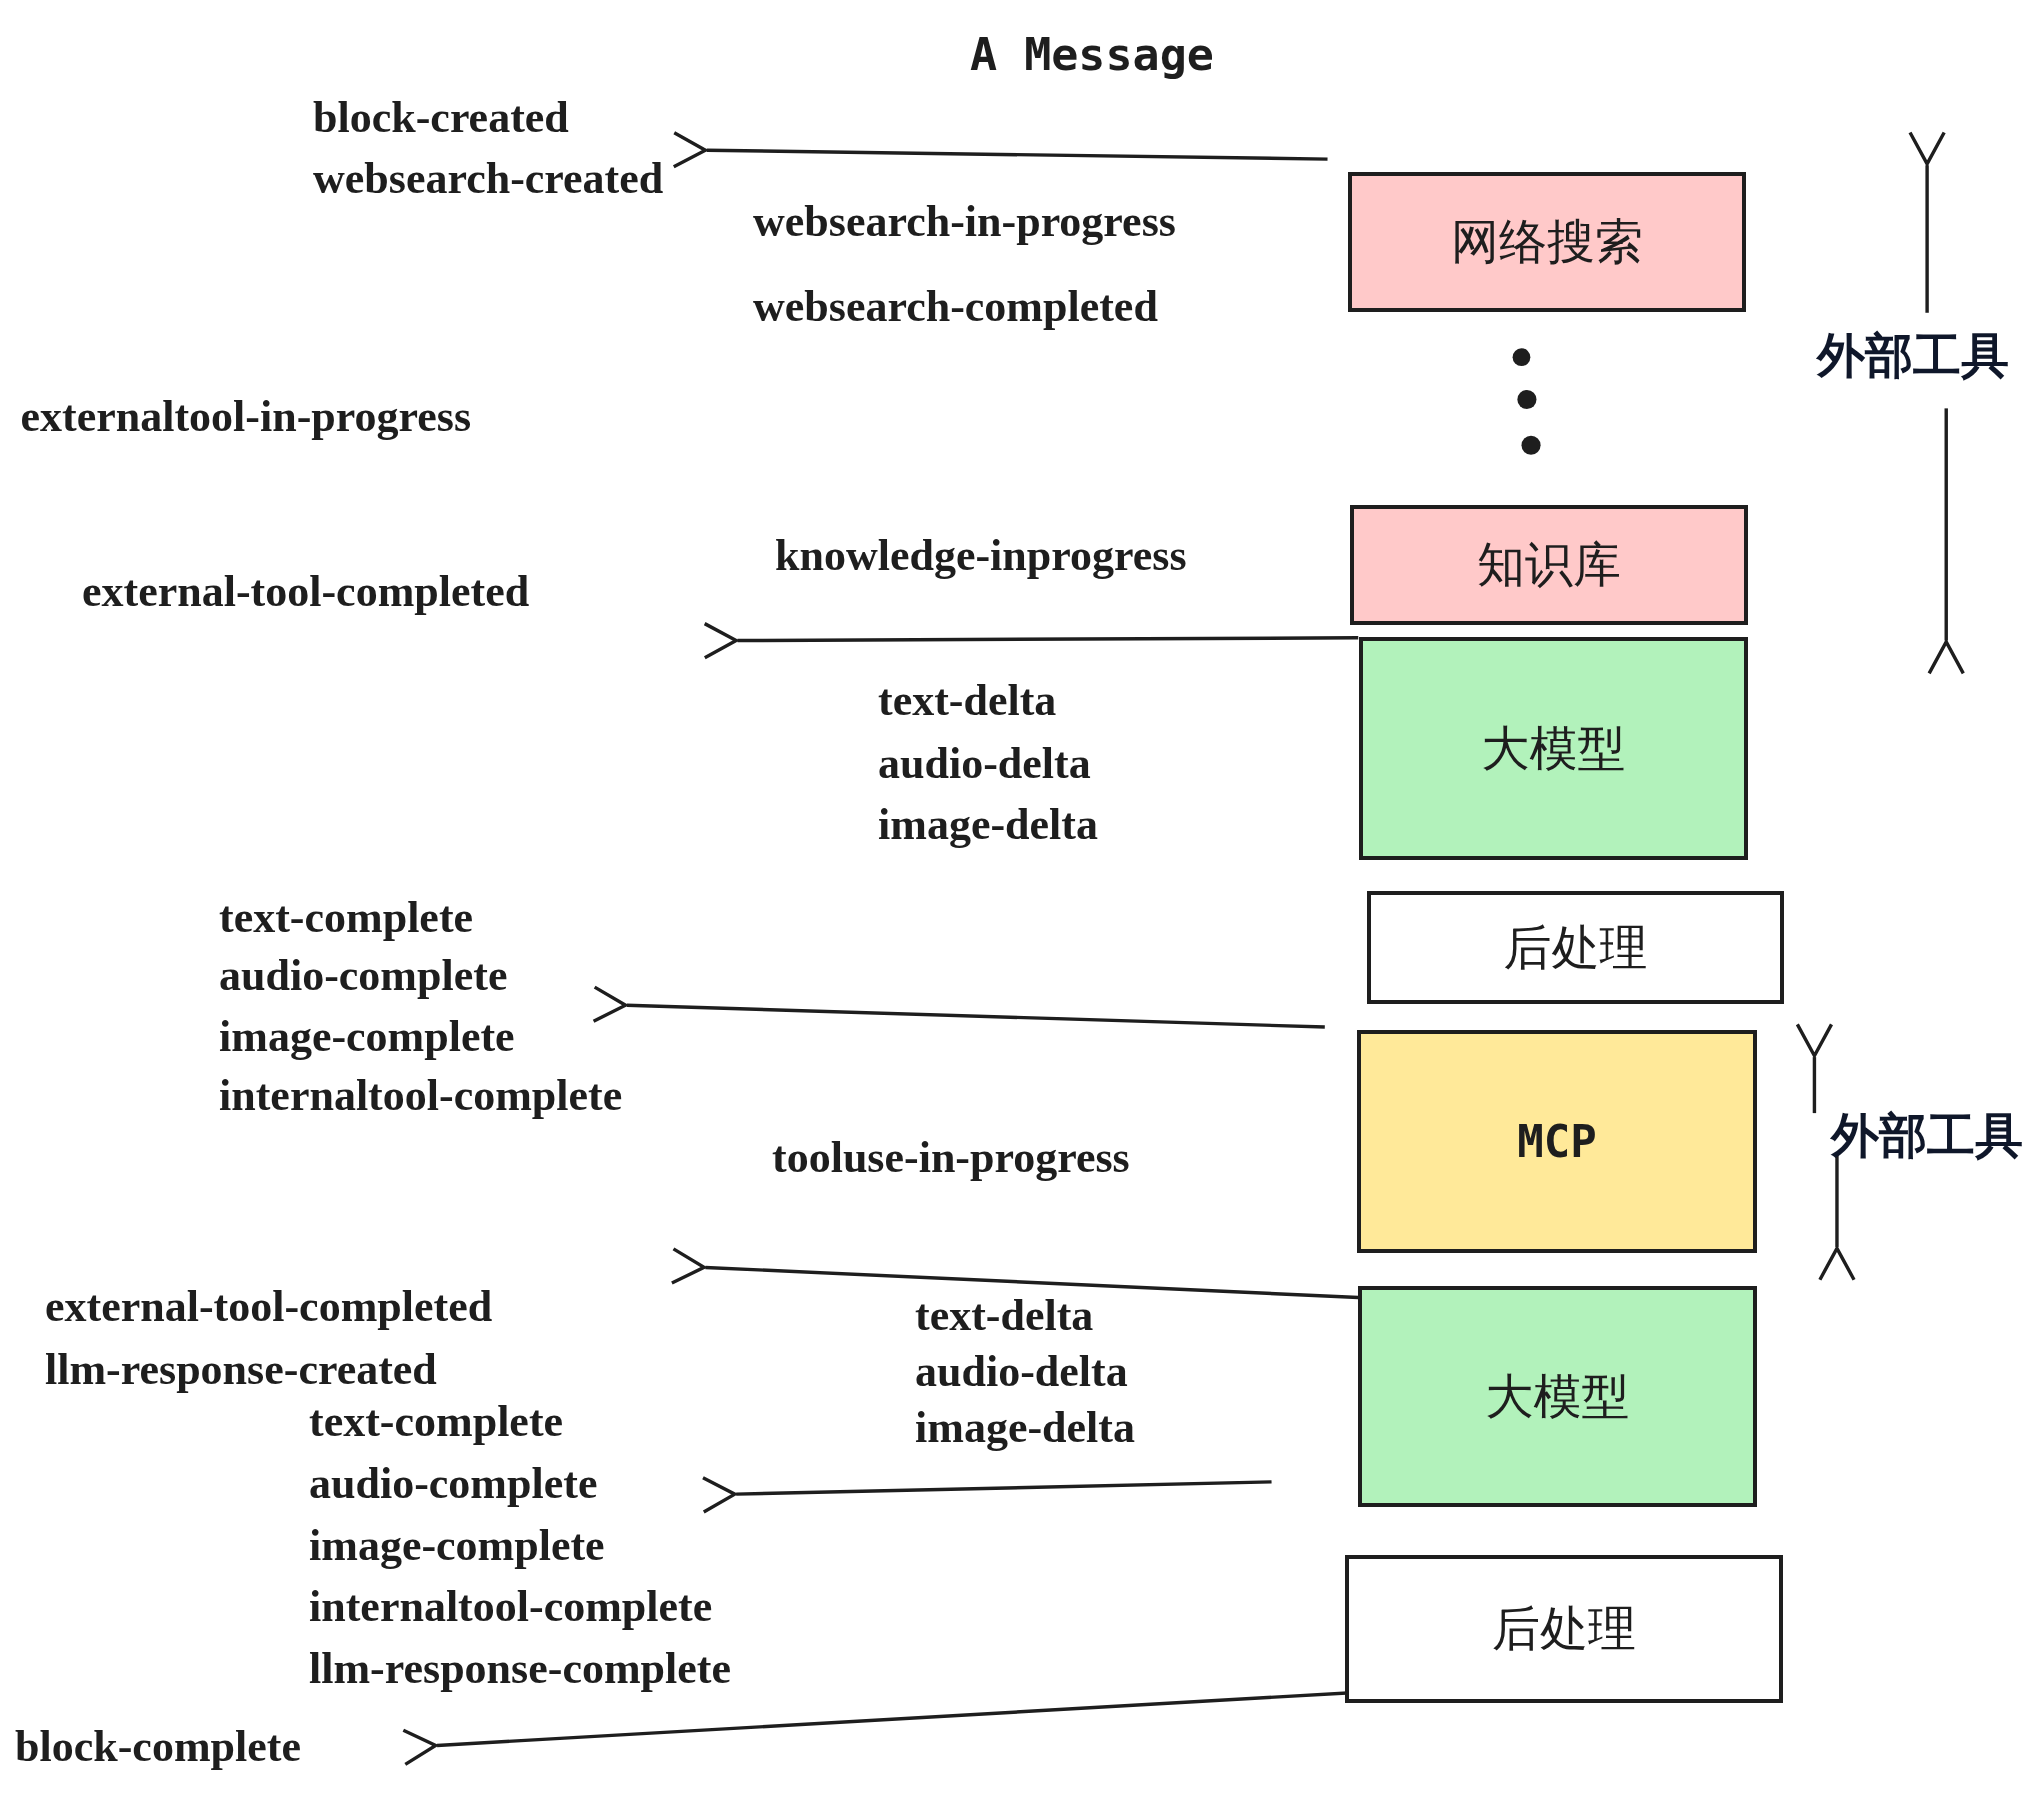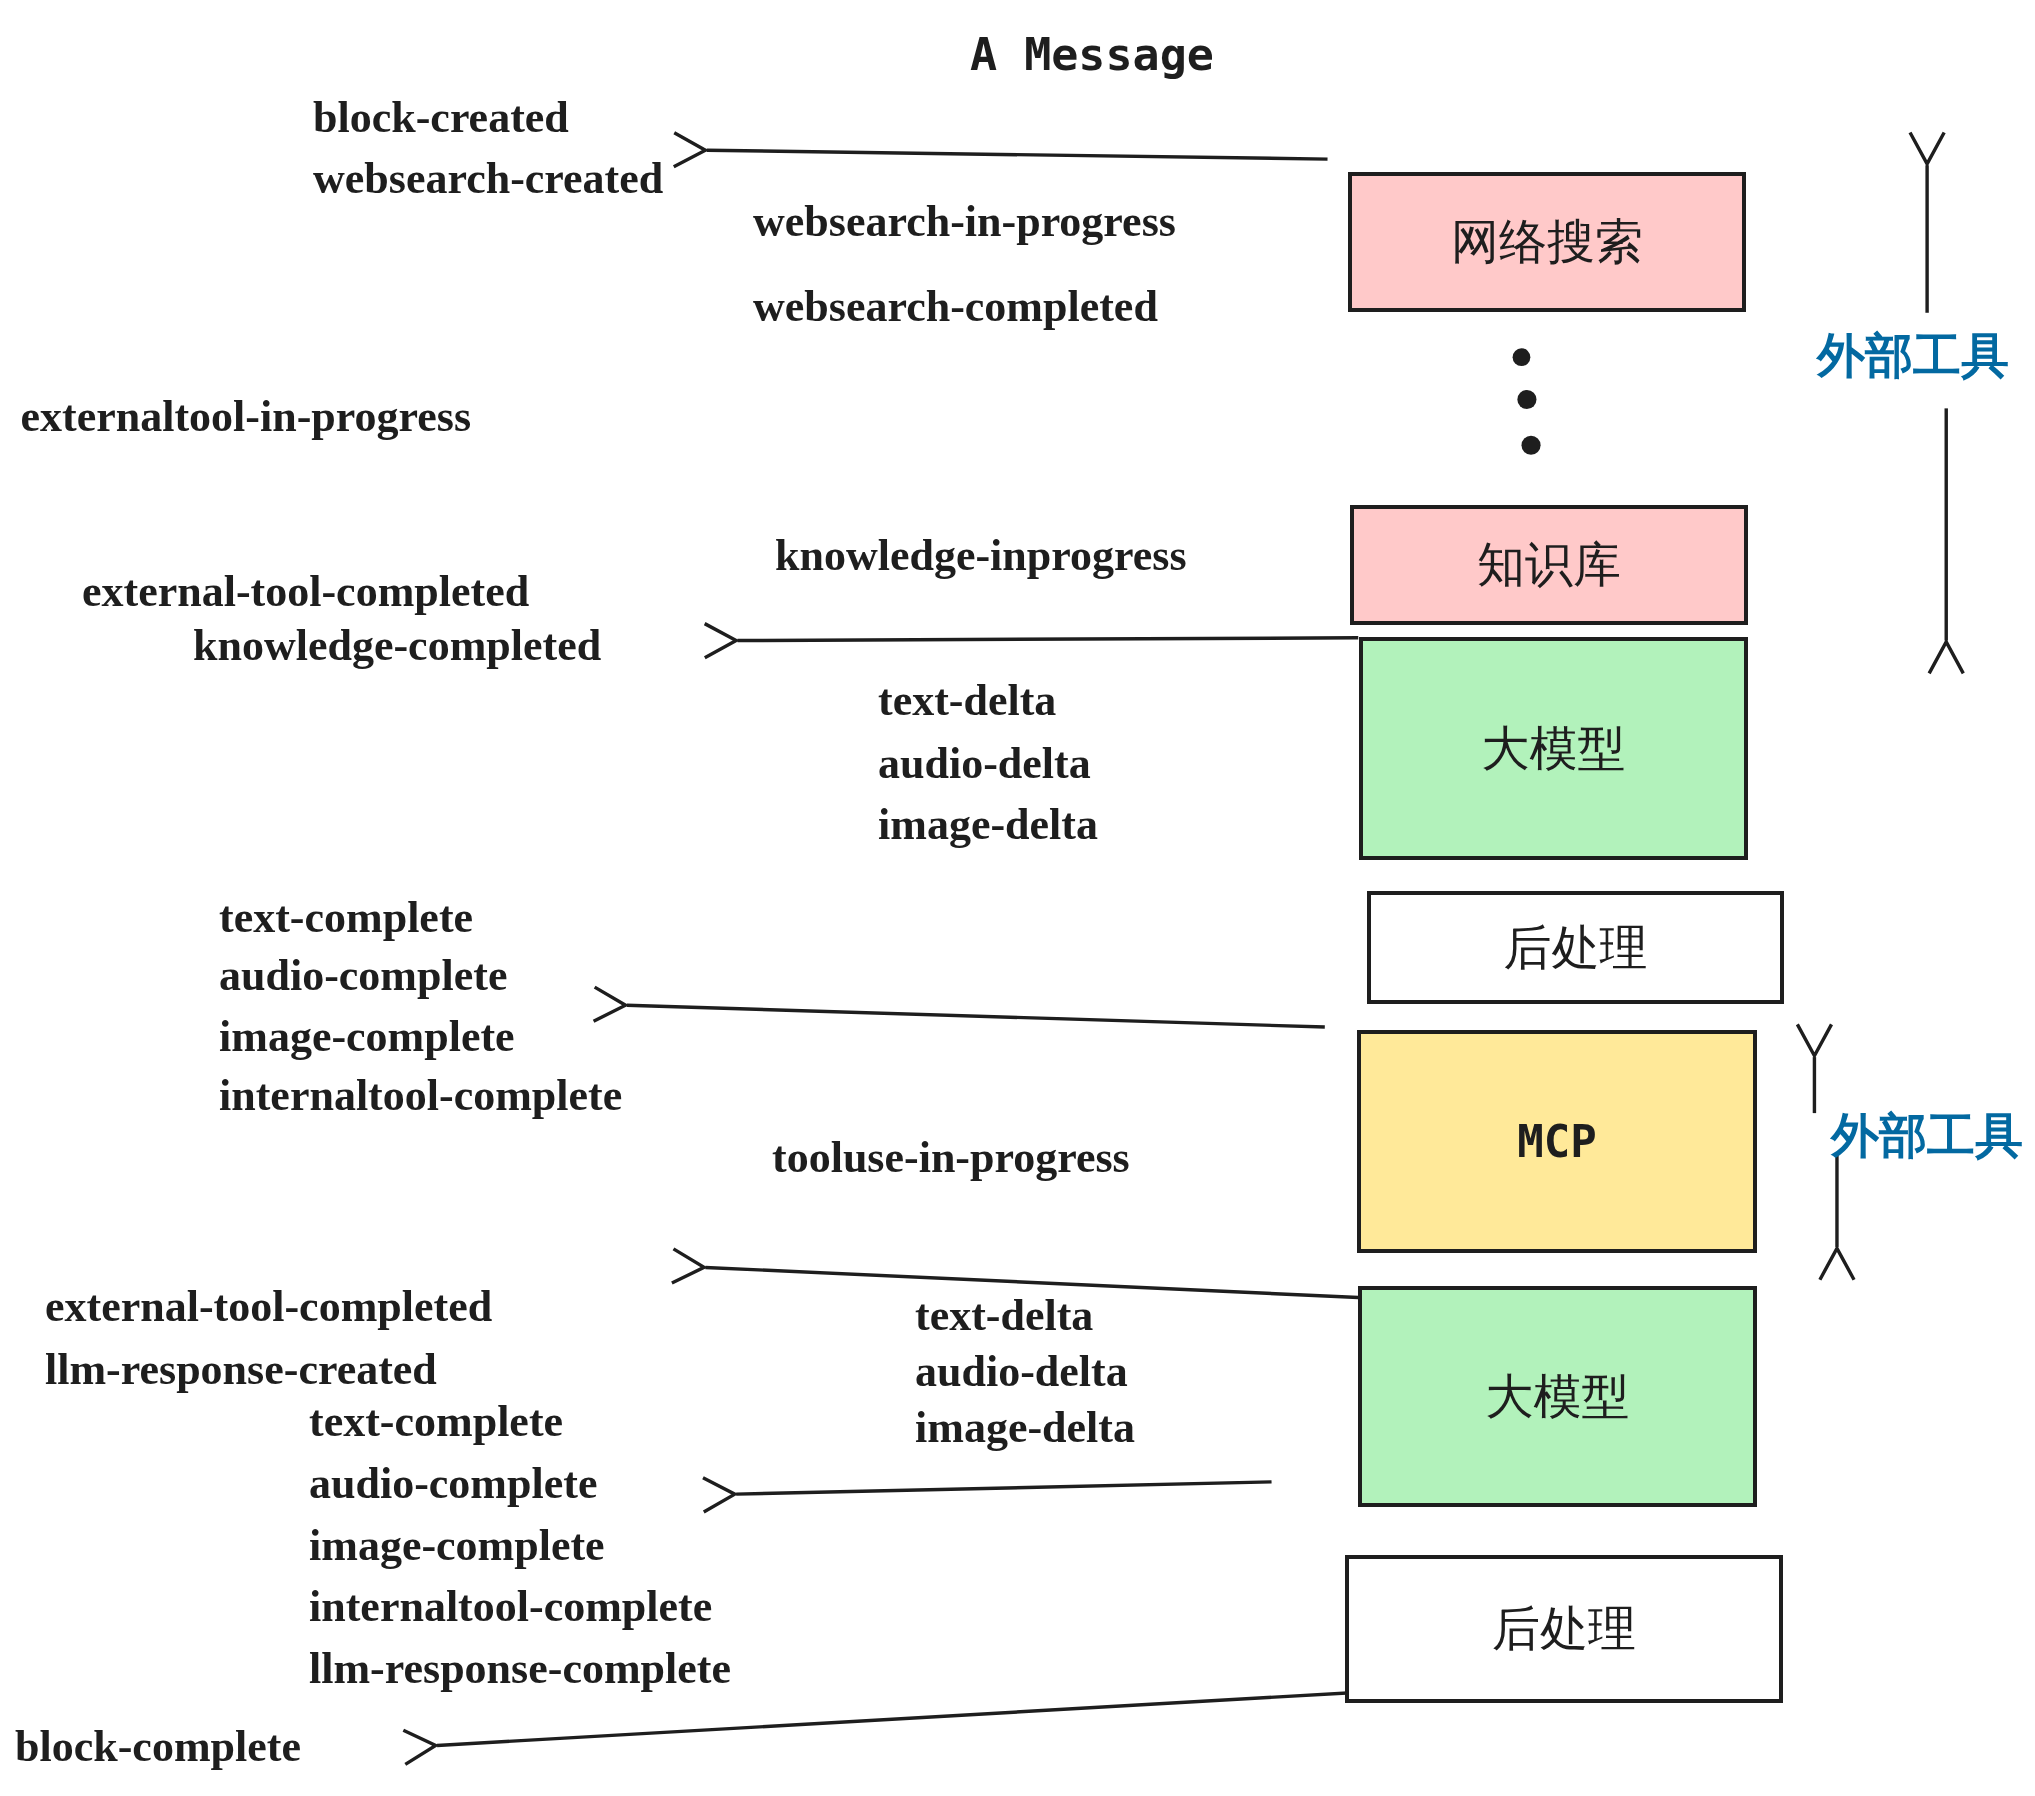--- a/index.html
+++ b/index.html
@@ -8,21 +8,21 @@
   .evt{position:absolute;font-family:Liberation Serif, serif;font-weight:bold;
        font-size:44px;line-height:1;white-space:nowrap;color:#1e1e1e;}
   .title{position:absolute;font-family:"DejaVu Sans Mono", monospace;font-weight:bold;
        font-size:45px;line-height:1;white-space:nowrap;color:#1e1e1e;margin-top:20px;}
   .box{position:absolute;box-sizing:border-box;border:4.1px solid #1e1e1e;
        display:flex;align-items:center;justify-content:center;background:#fff;}
   .box .lbl{font-family:"Liberation Sans", sans-serif;font-weight:500;font-size:48px;
        line-height:1;white-space:nowrap;color:#1e1e1e;}
   .box .lbl.mono{font-family:"DejaVu Sans Mono", monospace;font-weight:bold;font-size:44px;}
   .cjk-note{position:absolute;font-family:"Liberation Sans", sans-serif;font-weight:600;
-       font-size:48px;line-height:1;white-space:nowrap;color:#0369a1;}
+       font-size:48px;line-height:1;white-space:nowrap;color:#0f172a;}
   svg#wires{position:absolute;left:0;top:0;pointer-events:none;}
 </style>
 </head>
 <body>
 
 <div id="canvas">
 
   <svg id="wires" width="2035" height="1796" viewBox="0 0 2980 2630">
     <defs>
       <marker id="head" viewBox="0 0 66 66" refX="8" refY="33" markerWidth="66" markerHeight="66" orient="auto" markerUnits="userSpaceOnUse">
@@ -71,21 +71,20 @@
     <span class="lbl">后处理</span>
   </div>
 
   <div class="evt" style="left:313px;top:96px;">block-created</div>
   <div class="evt" style="left:753px;top:200px;">websearch-in-progress</div>
   <div class="evt" style="left:313px;top:157px;">websearch-created</div>
   <div class="evt" style="left:753px;top:285px;">websearch-completed</div>
   <div class="evt" style="left:20.5px;top:395px;">externaltool-in-progress</div>
   <div class="evt" style="left:775px;top:534px;text-align:center;">knowledge-inprogress</div>
   <div class="evt" style="left:82px;top:570px;">external-tool-completed</div>
-  <div class="evt" style="left:193px;top:624px;">knowledge-completed</div>
   <div class="evt" style="left:878px;top:679px;">text-delta</div>
   <div class="evt" style="left:878px;top:742px;">audio-delta</div>
   <div class="evt" style="left:878px;top:803px;">image-delta</div>
   <div class="evt" style="left:219px;top:896px;">text-complete</div>
   <div class="evt" style="left:219px;top:954px;">audio-complete</div>
   <div class="evt" style="left:219px;top:1015px;">image-complete</div>
   <div class="evt" style="left:219px;top:1074px;">internaltool-complete</div>
   <div class="evt" style="left:772px;top:1136px;">tooluse-in-progress</div>
   <div class="evt" style="left:45px;top:1285px;">external-tool-completed</div>
   <div class="evt" style="left:45px;top:1348px;">llm-response-created</div>

